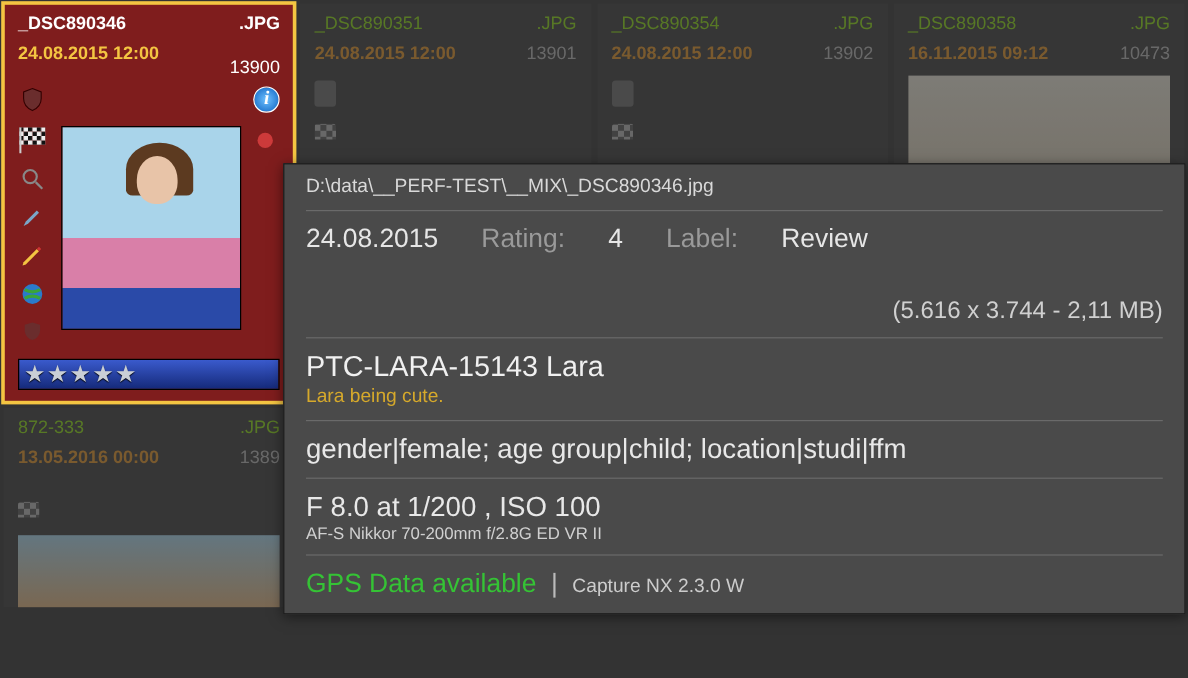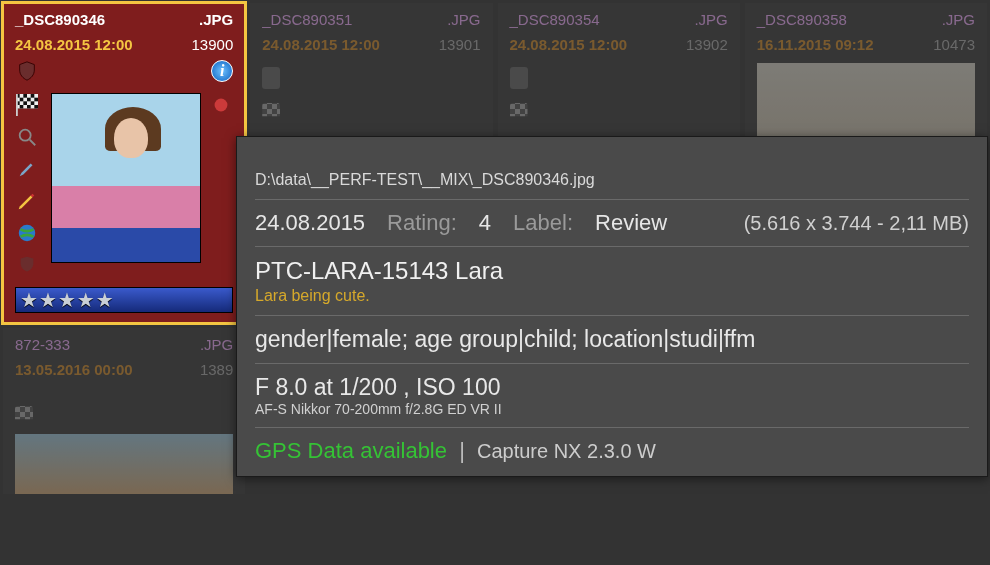--- a/index.html
+++ b/index.html
@@ -15,40 +15,40 @@
   grid-template-columns: repeat(4, 1fr);
   gap: 5px;
   padding: 3px;
 }
 .thumb {
   background: #3a3a3a;
   padding: 8px 12px 10px 12px;
   position: relative;
   min-height: 180px;
 }
-.thumb .row1 { display: flex; justify-content: space-between; color: #f0abfc; font-size: 15px; }
+.thumb .row1 { display: flex; justify-content: space-between; color: #84cc16; font-size: 15px; }
 .thumb .row2 { display: flex; justify-content: space-between; font-size: 15px; margin-top: 8px; }
 .thumb .row2 .dt { color: #d18b2a; font-weight: bold; }
 .thumb .row2 .idx { color: #aaa; }
 .dimmed { opacity: 0.45; pointer-events: none; }
 .dim-icons { display:flex; gap:6px; margin-top:14px; }
 .dim-icons span { width:18px; height:22px; background:#666; border-radius:3px; display:inline-block; }
 .dim-icons .flag { background: repeating-conic-gradient(#aaa 0 25%, #555 0 50%) 0/10px 10px; clip-path: polygon(0 0,100% 0,100% 60%,0 60%); }
 
 
 .thumb.selected {
   background: #7f1d1d;
   outline: 3px solid #f4c542;
   outline-offset: -1px;
   opacity: 1;
   pointer-events: auto;
 }
 .thumb.selected .row1 { color: #fff; font-weight: 600; }
 .thumb.selected .row2 .dt { color: #f4c542; }
-.thumb.selected .row2 .idx { color: #fff; }
+.thumb.selected .row2 .idx { color: #fff; margin-top: 12px; }
 
 .sel-body { display:flex; gap:8px; margin-top:10px; }
 .icon-col { display:grid; grid-template-columns: 1fr; grid-auto-rows: 28px; gap:4px; width:28px; }
 .icon-col.right { width:24px; }
 .ic { width:24px; height:24px; display:flex; align-items:center; justify-content:center; }
 .ic svg { width:22px; height:22px; }
 
 .photo {
   flex:1;
   height: 170px;
@@ -85,32 +85,32 @@
   position: absolute;
   left: 236px; top: 136px;
   width: 752px;
   background: #4a4a4a;
   border: 1px solid #1a1a1a;
   padding: 10px 18px 12px 18px;
   color: #ddd;
   box-shadow: 0 2px 10px rgba(0,0,0,.5);
 }
 .tooltip hr { border:none; border-top:1px solid #6a6a6a; margin:10px 0; }
-.tt-path { font-size:16px; color:#d9d9d9;margin-top:24px; }
-.tt-meta { display:flex; gap:22px; align-items:baseline; font-size:22px; color:#e6e6e6; flex-wrap:wrap; }
+.tt-path { font-size:16px; color:#d9d9d9; }
+.tt-meta { display:flex; gap:36px; align-items:baseline; font-size:22px; color:#e6e6e6; flex-wrap:wrap; }
 .tt-meta .lbl { color:#9a9a9a; }
 .tt-meta .dims { margin-left:auto; font-size:20px; color:#d0d0d0; }
 .tt-title { font-size:24px; color:#f0f0f0; margin:6px 0 2px; }
 .tt-desc { color:#d6a92b; font-size:16px; }
 .tt-kw, .tt-exp { font-size:23px; color:#e8e8e8; }
 .tt-lens { font-size:14px; color:#d0d0d0; }
 .tt-gps { font-size:22px; }
 .tt-gps .avail { color:#35c335; }
 .tt-gps .sep { color:#bbb; margin:0 6px; }
-.tt-gps .sw { color:#ccc; font-size:20px; }
+.tt-gps .sw { color:#ccc; font-size:16px; }
 
 .info-badge { width:22px;height:22px;border-radius:50%;background:radial-gradient(#6ec1ff,#0a5fbf);color:#fff;font-weight:bold;font-family:Georgia,serif;font-style:italic;display:flex;align-items:center;justify-content:center;border:1px solid #fff; }
 </style>
 </head>
 <body>
 
 <div class="grid">
 
   <div class="thumb selected">
     <div class="row1">

